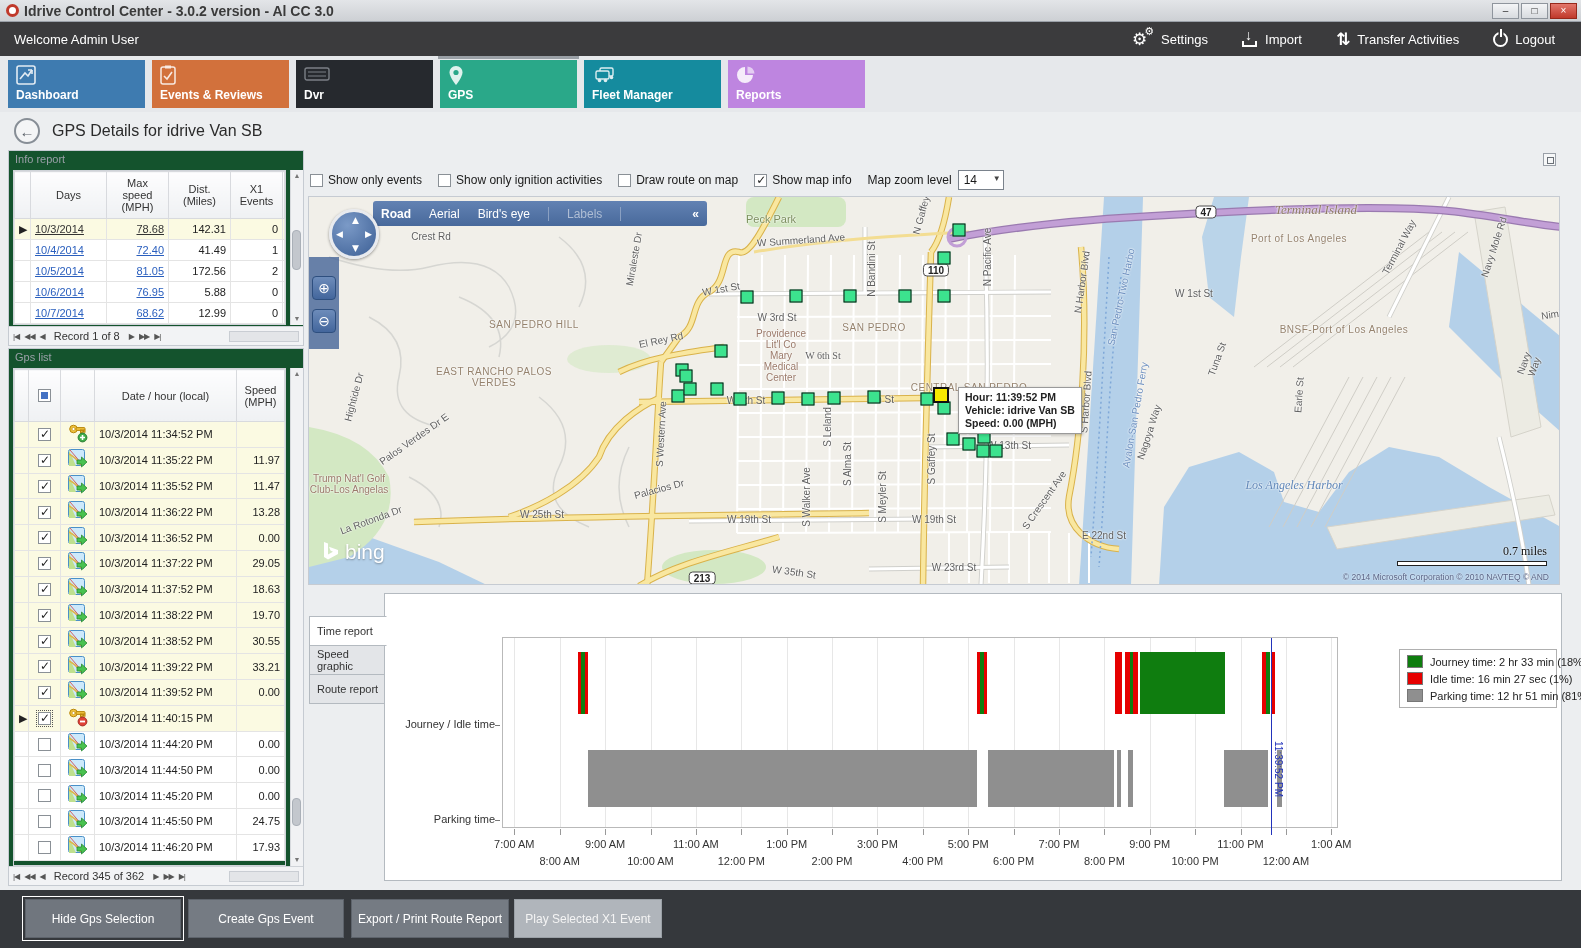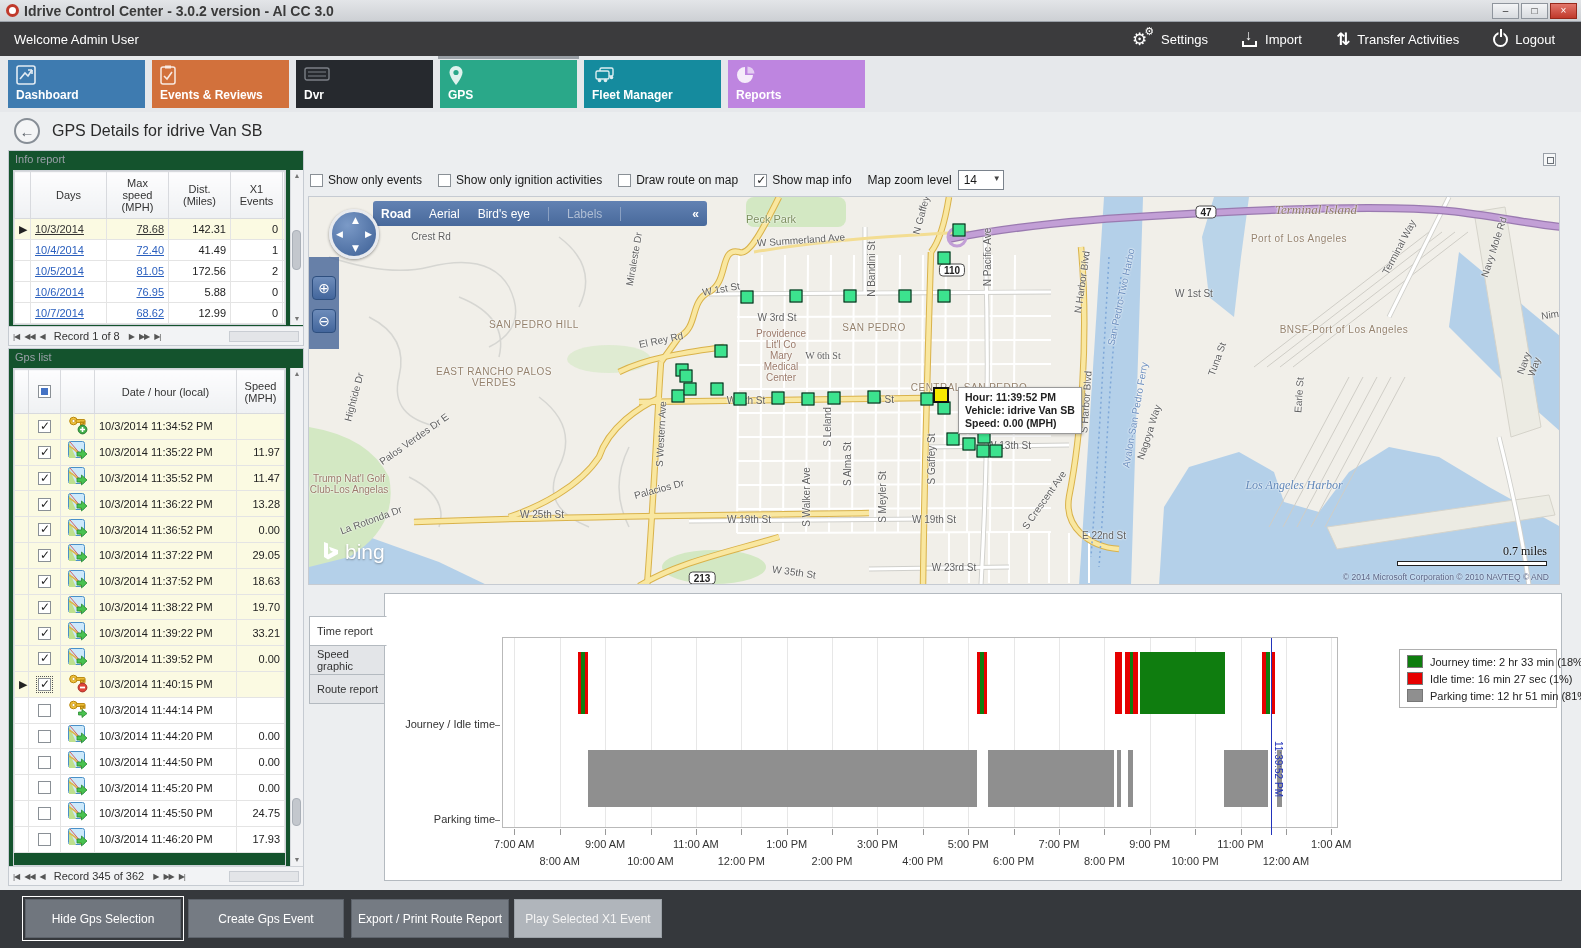--- a/index.html
+++ b/index.html
@@ -313,21 +313,21 @@
     <div style="position:absolute;left:4px;top:19px;right:17px;bottom:19px;overflow:hidden;border:1px solid #cfd3d8">
       <table class="grid" id="gpstable">
           <colgroup>
             <col style="width:14px">
             <col style="width:32px">
             <col style="width:34px">
             <col style="width:142px">
             <col>
           </colgroup>
           <tbody>
-            <tr style="height:44px">
+            <tr style="height:52px">
               <th></th>
               <th><span class="cb part"></span></th>
               <th></th>
               <th>Date / hour (local)</th>
               <th>Speed<br>(MPH)</th>
             </tr>
             <tr class="sel" style="height:25.8px">
               <td class="ind"></td>
               <td style="text-align:center"><span class="cb ck"></span></td>
               <td style="text-align:center;padding:0"><svg width="20" height="20" viewBox="0 0 20 20">
@@ -438,20 +438,33 @@
             <tr class="sel" style="height:25.8px">
               <td class="ind"></td>
               <td style="text-align:center"><span class="cb ck"></span></td>
               <td style="text-align:center;padding:0"><svg width="20" height="20" viewBox="0 0 20 20">
     <rect x="0.5" y="0.5" width="16" height="16" rx="2" fill="#cde9fb" stroke="#4a90c8"></rect>
     <path d="M1,1 L8,17 L1,17 Z" fill="#bfe08e"></path>
     <path d="M1,5 C5,7 9,10 13,16" stroke="#e0b54a" stroke-width="1.6" fill="none"></path>
     <path d="M2,1 L14,15" stroke="#d05050" stroke-width="0.9" fill="none"></path>
     <path d="M9,11 L13.5,11 L13.5,8 L19,13 L13.5,18 L13.5,15 L9,15 Z" fill="#49c24f" stroke="#2a8a31" stroke-width="0.8"></path>
                 </svg></td>
+              <td>10/3/2014 11:38:52 PM</td>
+              <td class="num">30.55</td>
+            </tr>
+            <tr class="sel" style="height:25.8px">
+              <td class="ind"></td>
+              <td style="text-align:center"><span class="cb ck"></span></td>
+              <td style="text-align:center;padding:0"><svg width="20" height="20" viewBox="0 0 20 20">
+    <rect x="0.5" y="0.5" width="16" height="16" rx="2" fill="#cde9fb" stroke="#4a90c8"></rect>
+    <path d="M1,1 L8,17 L1,17 Z" fill="#bfe08e"></path>
+    <path d="M1,5 C5,7 9,10 13,16" stroke="#e0b54a" stroke-width="1.6" fill="none"></path>
+    <path d="M2,1 L14,15" stroke="#d05050" stroke-width="0.9" fill="none"></path>
+    <path d="M9,11 L13.5,11 L13.5,8 L19,13 L13.5,18 L13.5,15 L9,15 Z" fill="#49c24f" stroke="#2a8a31" stroke-width="0.8"></path>
+                </svg></td>
               <td>10/3/2014 11:39:22 PM</td>
               <td class="num">33.21</td>
             </tr>
             <tr class="sel" style="height:25.8px">
               <td class="ind"></td>
               <td style="text-align:center"><span class="cb ck"></span></td>
               <td style="text-align:center;padding:0"><svg width="20" height="20" viewBox="0 0 20 20">
     <rect x="0.5" y="0.5" width="16" height="16" rx="2" fill="#cde9fb" stroke="#4a90c8"></rect>
     <path d="M1,1 L8,17 L1,17 Z" fill="#bfe08e"></path>
     <path d="M1,5 C5,7 9,10 13,16" stroke="#e0b54a" stroke-width="1.6" fill="none"></path>
@@ -469,36 +482,20 @@
       <circle cx="5.5" cy="6" r="3.8"></circle>
       <rect x="8" y="4.6" width="9" height="2.8" rx="1"></rect>
       <rect x="12.5" y="7" width="1.8" height="3"></rect>
                     <rect x="15.5" y="7" width="1.5" height="2.2"></rect>
     </g>
     <circle cx="5.5" cy="6" r="1.5" fill="#fff" stroke="#b8860b" stroke-width="0.6"></circle>
                   <circle cx="14.5" cy="14.5" r="4.4" fill="#e04338" stroke="#a52e26"></circle>
                   <path d="M12,14.5 L17,14.5" stroke="#fff" stroke-width="1.8"></path>
                 </svg></td>
               <td>10/3/2014 11:40:15 PM</td>
-              <td class="num"></td>
-            </tr>
-            <tr class="" style="height:25.8px">
-              <td class="ind"></td>
-              <td style="text-align:center"><span class="cb "></span></td>
-              <td style="text-align:center;padding:0"><svg width="20" height="20" viewBox="0 0 20 20">
-    <g fill="#f0c23c" stroke="#b8860b">
-      <circle cx="5.5" cy="6" r="3.8"></circle>
-      <rect x="8" y="4.6" width="9" height="2.8" rx="1"></rect>
-      <rect x="12.5" y="7" width="1.8" height="3"></rect>
-                    <rect x="15.5" y="7" width="1.5" height="2.2"></rect>
-    </g>
-    <circle cx="5.5" cy="6" r="1.5" fill="#fff" stroke="#b8860b" stroke-width="0.6"></circle>
-                  <path d="M10.5,13 L14,13 L14,10.5 L19,14.5 L14,18.5 L14,16 L10.5,16 Z" fill="#49c24f" stroke="#2a8a31" stroke-width="0.8"></path>
-                </svg></td>
-              <td>10/3/2014 11:44:14 PM</td>
               <td class="num"></td>
             </tr>
             <tr class="" style="height:25.8px">
               <td class="ind"></td>
               <td style="text-align:center"><span class="cb "></span></td>
               <td style="text-align:center;padding:0"><svg width="20" height="20" viewBox="0 0 20 20">
     <rect x="0.5" y="0.5" width="16" height="16" rx="2" fill="#cde9fb" stroke="#4a90c8"></rect>
     <path d="M1,1 L8,17 L1,17 Z" fill="#bfe08e"></path>
     <path d="M1,5 C5,7 9,10 13,16" stroke="#e0b54a" stroke-width="1.6" fill="none"></path>
     <path d="M2,1 L14,15" stroke="#d05050" stroke-width="0.9" fill="none"></path>
@@ -799,21 +796,21 @@
         <div class="mlabel " style="left: 908px; top: 162px; transform: translate(-50%, -50%) rotate(-70deg);">Tuna St</div>
         <div class="mlabel " style="left: 990px; top: 198px; transform: translate(-50%, -50%) rotate(-86deg);">Earle St</div>
         <div class="mlabel areaI" style="left: 1007px; top: 12px;">Terminal Island</div>
         <div class="mlabel area" style="left: 990px; top: 41px;">Port of Los Angeles</div>
         <div class="mlabel area" style="left: 1035px; top: 132px;">BNSF-Port of Los Angeles</div>
         <div class="mlabel " style="left: 1090px; top: 50px; transform: translate(-50%, -50%) rotate(-62deg);">Terminal Way</div>
         <div class="mlabel " style="left: 1185px; top: 50px; transform: translate(-50%, -50%) rotate(-72deg);">Navy Mole Rd</div>
         <div class="mlabel " style="left: 1246px; top: 117px; transform: translate(-50%, -50%) rotate(-8deg);">Nimitz</div>
         <div class="mlabel " style="left: 1220px; top: 168px; transform: translate(-50%, -50%) rotate(-70deg);">Navy Way</div>
         <div class="mlabel waterI" style="left: 985px; top: 288px;">Los Angeles Harbor</div>
-        <div class="shield" style="left: 643px; top: 73px; text-align: center;">110</div>
+        <div class="shield" style="left: 627px; top: 73px; text-align: center;">110</div>
         <div class="shield" style="left: 897px; top: 15px;">47</div>
         <div class="shield" style="left: 393px; top: 381px;">213</div>
       </div>
     <div id="mapmarkers">
         <div class="marker" style="left: 650px; top: 33px;"></div>
         <div class="marker" style="left: 635px; top: 61px;"></div>
         <div class="marker" style="left: 438px; top: 100px;"></div>
         <div class="marker" style="left: 487px; top: 99px;"></div>
         <div class="marker" style="left: 541px; top: 99px;"></div>
         <div class="marker" style="left: 596px; top: 99px;"></div>

